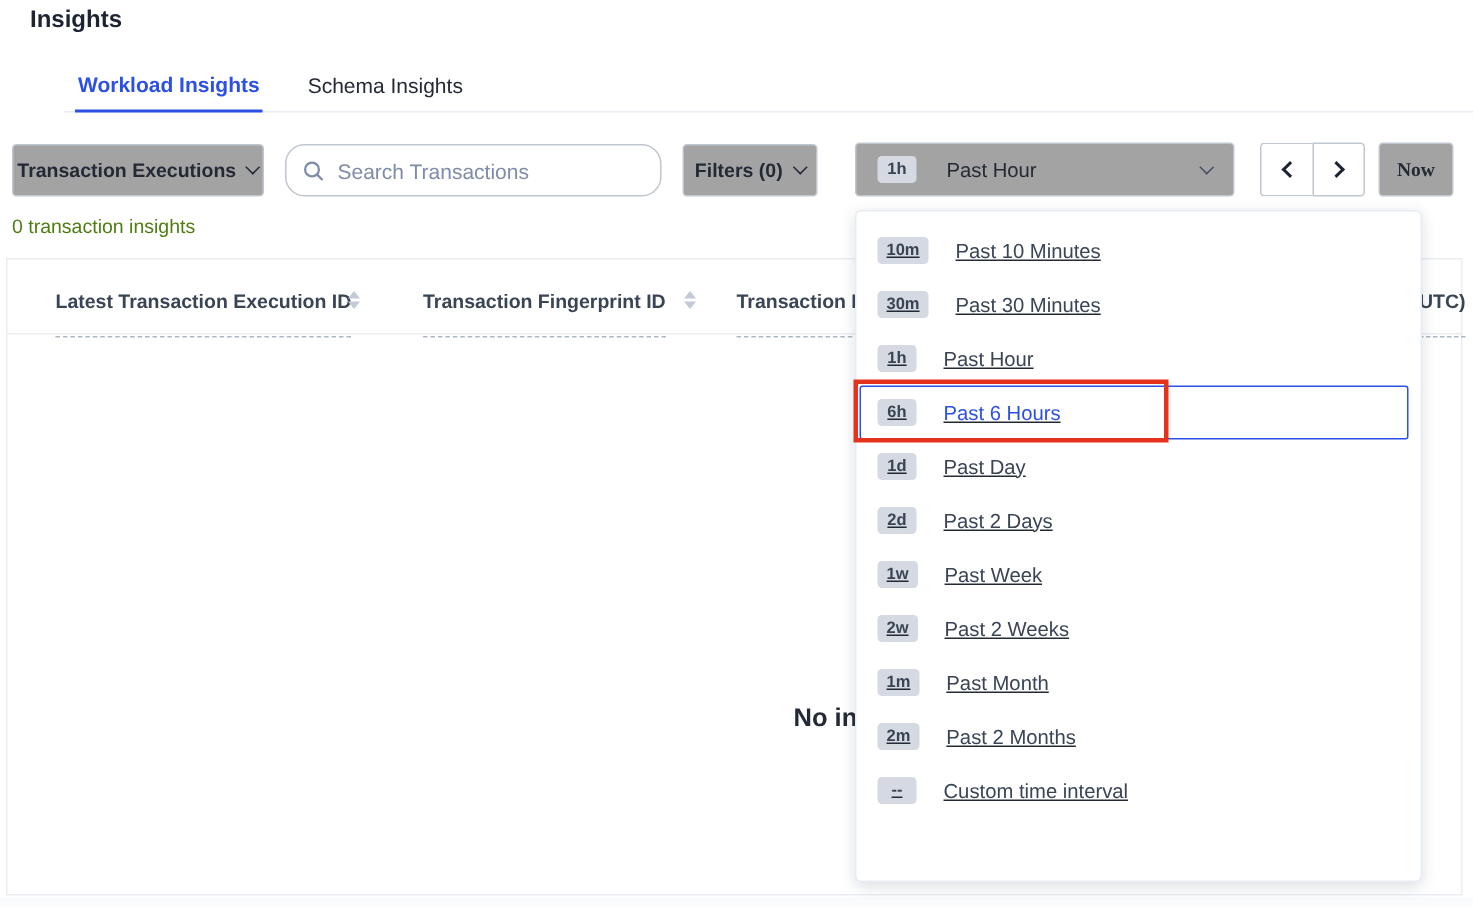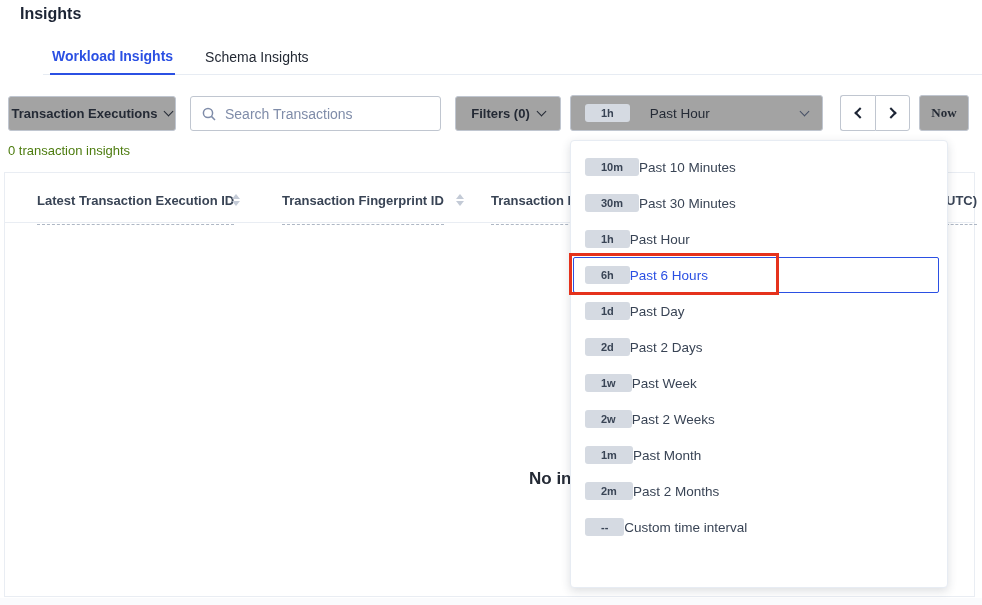--- a/index.html
+++ b/index.html
@@ -15,35 +15,35 @@
   .tab.active { color:#2b50e3; font-weight:700; border-bottom:2px solid #2b50e3; margin-bottom:-1px; }
   .tab-1 { margin-left:7px; }
   .tab-2 { margin-left:28px; }
   
   .btn {
     position:absolute; top:96px; height:35px; background:#a3a3a3;
     border:1px solid #c0c6d0; border-radius:3px; display:flex; align-items:center;
     justify-content:center; font-size:13px; font-weight:700; color:#242a35; gap:8px; cursor:pointer;
   }
   .type-btn { left:8px; width:168px; }
-  .filters-btn { left:455px; width:106px; }
+  .filters-btn { left:455px; width:90px; }
   .search-box {
     position:absolute; left:190px; top:96px; width:251px; height:35px;
-    border:1px solid #c0c6d0; border-radius:3px; display:flex; align-items:center; padding:0 10px; gap:8px; background:#fff;
+    border:1px solid #c0c6d0; border-radius:13px; display:flex; align-items:center; padding:0 10px; gap:8px; background:#fff;
   }
   .search-box input {
     border:none; outline:none; flex:1; font-size:14px; font-family:"Liberation Sans", sans-serif; color:#242a35; background:transparent;
   }
   .search-box input::placeholder { color:#7f8ca9; }
   .chev { display:inline-block; width:7px; height:7px; border-right:1.5px solid #242a35; border-bottom:1.5px solid #242a35; transform:rotate(45deg); margin-top:-4px; }
   .time-btn { left:570px; width:253px; top:95px; height:36px; justify-content:flex-start; padding:0 14px; font-weight:400; font-size:13.5px; }
   .time-btn .chev { margin-left:auto; }
   .pill {
     background:#d5dae2; color:#394455; font-size:11px; font-weight:700;
-    border-radius:3px; padding:3px 16px; min-width:26px; text-align:center; display:inline-block;
+    border-radius:3px; padding:3px 6px; min-width:26px; text-align:center; display:inline-block;
   }
   .nav-group { position:absolute; left:840px; top:95px; display:flex; }
   .nav-btn { width:35px; height:36px; border:1px solid #c0c6d0; background:#fff; display:flex; align-items:center; justify-content:center; cursor:pointer; }
   .nav-prev { border-radius:3px 0 0 3px; border-right:none; }
   .nav-next { border-radius:0 3px 3px 0; }
   .arrow { display:inline-block; width:8px; height:8px; border-right:2px solid #1c2434; border-bottom:2px solid #1c2434; }
   .arrow.left  { transform:rotate(135deg); margin-left:3px; }
   .arrow.right { transform:rotate(-45deg); margin-right:3px; }
   .now-btn { left:919px; width:50px; top:95px; height:36px;font-family:Liberation Serif, serif; }
   .count-text { position:absolute; left:8px; top:143px; font-size:13px; color:#4d7c0f; }
@@ -63,21 +63,21 @@
   .tri-up { width:0; height:0; border-left:4px solid transparent; border-right:4px solid transparent; border-bottom:5px solid #c3cad6; }
   .tri-down { width:0; height:0; border-left:4px solid transparent; border-right:4px solid transparent; border-top:5px solid #c3cad6; }
   .empty-msg { position:absolute; left:524px; top:296px; font-size:17px; font-weight:700; color:#242a35; white-space:nowrap; }
   .bottom-strip { position:absolute; left:0; top:598px; width:100%; height:7px; background:#fafbfd; }
   
   .dropdown {
     position:absolute; left:570px; top:140px; width:378px; height:448px; z-index:10;
     background:#fff; border:1px solid #e7ecf3; border-radius:4px;
     box-shadow:0 3px 10px rgba(40,50,70,0.16); padding:8px 0;
   }
-  .dd-item { height:36px; display:flex; align-items:center; padding-left:14px; cursor:pointer; }
+  .dd-item { height:36px; display:flex; align-items:center; padding-left:14px; gap:18px; cursor:pointer;text-decoration:underline; }
   .dd-item .dd-label { font-size:13.5px; color:#394455; }
   .dd-item.focused { border:1px solid #2b50e3; border-radius:2px; margin:0 8px 0 2px; padding-left:11px; }
   .dd-item.focused .dd-label { color:#2b50e3; }
   
   .annotation { position:absolute; left:569px; top:253px; width:210px; height:42px; border:3px solid #e5321c; z-index:20; pointer-events:none; }
   .search-svg { flex:0 0 auto; }
 </style>
 </head>
 <body>
 

